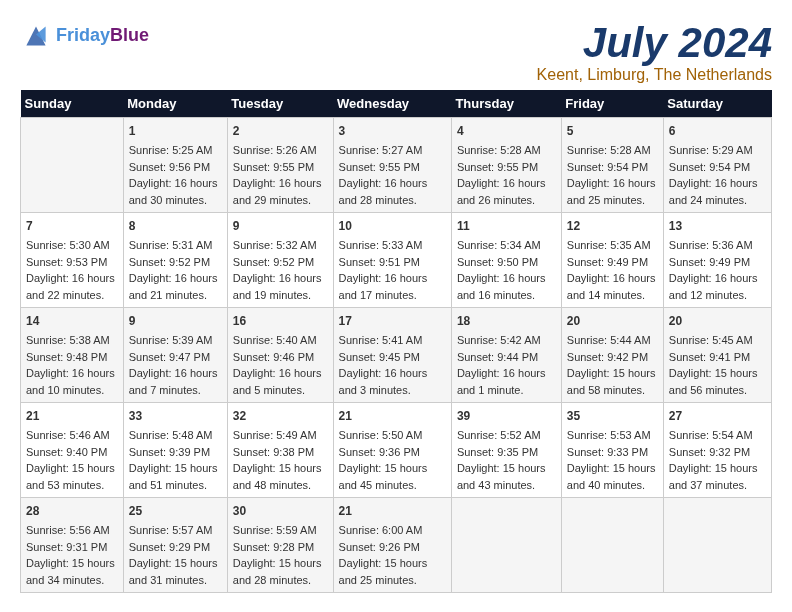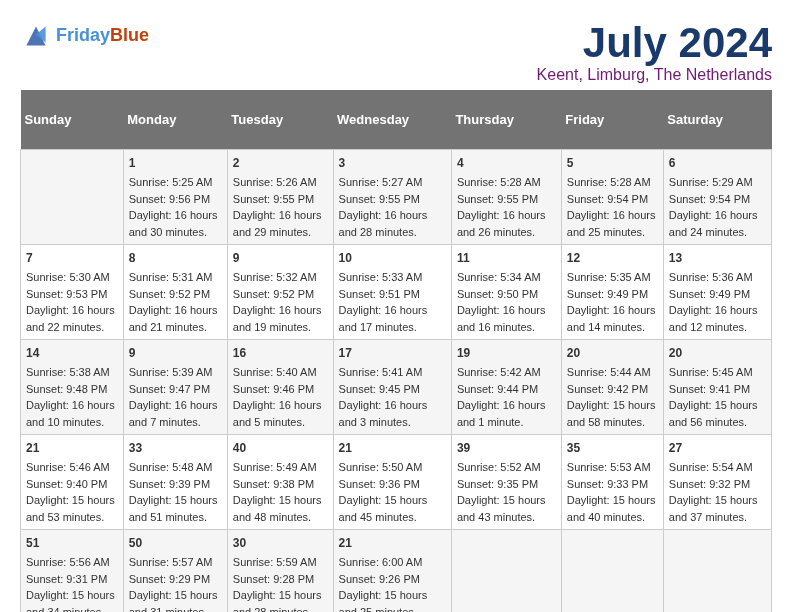--- a/index.html
+++ b/index.html
@@ -35,34 +35,35 @@
       margin-right: 4px;
     }
     .title-block {
       text-align: right;
     }
     .month-title {
       font-size: 42px;
       font-weight: bold;
       color: #1a3a6b;
       line-height: 1.1;
+      font-style: italic;
     }
     .location {
       font-size: 16px;
-      color: #701a75;
+      color: #a16207;
     }
     table {
       width: 100%;
       border-collapse: collapse;
       font-size: 11px;
     }
     thead tr th {
-      background-color: #737373;
+      background-color: #0f172a;
       color: #fff;
-      padding: 22px 4px;
+      padding: 6px 4px;
       text-align: left;
       font-size: 13px;
       font-weight: bold;
     }
     tbody tr td {
       border: 1px solid #ccc;
       vertical-align: top;
       padding: 4px 5px;
       height: 85px;
       color: #333;
@@ -91,21 +92,21 @@
 </head>
 <body>
 
 <div class="header">
   <div class="logo">
     <svg class="logo-icon" viewBox="0 0 40 40">
       <polygon points="8,32 20,8 32,32" fill="#2e5da8" opacity="0.85"></polygon>
       <polygon points="20,18 32,8 32,28" fill="#4a90d9" opacity="0.9"></polygon>
     </svg>
     <div class="logo-text">
-      <div><span>Friday</span><span style="color:#c2410c">Blue</span></div>
+      <div><span>Friday</span><span style="color:#701a75">Blue</span></div>
     </div>
   </div>
   <div class="title-block">
     <div class="month-title">July 2024</div>
     <div class="location">Keent, Limburg, The Netherlands</div>
   </div>
 </div>
 
 <table>
   <thead>
@@ -188,21 +189,21 @@
         </td>
         <td>
           <span class="day-number">16</span>
           <div class="day-info">Sunrise: 5:40 AM<br>Sunset: 9:46 PM<br>Daylight: 16 hours and 5 minutes.</div>
         </td>
         <td>
           <span class="day-number">17</span>
           <div class="day-info">Sunrise: 5:41 AM<br>Sunset: 9:45 PM<br>Daylight: 16 hours and 3 minutes.</div>
         </td>
         <td>
-          <span class="day-number">19</span>
+          <span class="day-number">18</span>
           <div class="day-info">Sunrise: 5:42 AM<br>Sunset: 9:44 PM<br>Daylight: 16 hours and 1 minute.</div>
         </td>
         <td>
           <span class="day-number">20</span>
           <div class="day-info">Sunrise: 5:44 AM<br>Sunset: 9:42 PM<br>Daylight: 15 hours and 58 minutes.</div>
         </td>
         <td>
           <span class="day-number">20</span>
           <div class="day-info">Sunrise: 5:45 AM<br>Sunset: 9:41 PM<br>Daylight: 15 hours and 56 minutes.</div>
         </td>
@@ -210,21 +211,21 @@
       <tr>
         <td>
           <span class="day-number">21</span>
           <div class="day-info">Sunrise: 5:46 AM<br>Sunset: 9:40 PM<br>Daylight: 15 hours and 53 minutes.</div>
         </td>
         <td>
           <span class="day-number">33</span>
           <div class="day-info">Sunrise: 5:48 AM<br>Sunset: 9:39 PM<br>Daylight: 15 hours and 51 minutes.</div>
         </td>
         <td>
-          <span class="day-number">40</span>
+          <span class="day-number">32</span>
           <div class="day-info">Sunrise: 5:49 AM<br>Sunset: 9:38 PM<br>Daylight: 15 hours and 48 minutes.</div>
         </td>
         <td>
           <span class="day-number">21</span>
           <div class="day-info">Sunrise: 5:50 AM<br>Sunset: 9:36 PM<br>Daylight: 15 hours and 45 minutes.</div>
         </td>
         <td>
           <span class="day-number">39</span>
           <div class="day-info">Sunrise: 5:52 AM<br>Sunset: 9:35 PM<br>Daylight: 15 hours and 43 minutes.</div>
         </td>
@@ -232,25 +233,25 @@
           <span class="day-number">35</span>
           <div class="day-info">Sunrise: 5:53 AM<br>Sunset: 9:33 PM<br>Daylight: 15 hours and 40 minutes.</div>
         </td>
         <td>
           <span class="day-number">27</span>
           <div class="day-info">Sunrise: 5:54 AM<br>Sunset: 9:32 PM<br>Daylight: 15 hours and 37 minutes.</div>
         </td>
       </tr>
       <tr>
         <td>
-          <span class="day-number">51</span>
+          <span class="day-number">28</span>
           <div class="day-info">Sunrise: 5:56 AM<br>Sunset: 9:31 PM<br>Daylight: 15 hours and 34 minutes.</div>
         </td>
         <td>
-          <span class="day-number">50</span>
+          <span class="day-number">25</span>
           <div class="day-info">Sunrise: 5:57 AM<br>Sunset: 9:29 PM<br>Daylight: 15 hours and 31 minutes.</div>
         </td>
         <td>
           <span class="day-number">30</span>
           <div class="day-info">Sunrise: 5:59 AM<br>Sunset: 9:28 PM<br>Daylight: 15 hours and 28 minutes.</div>
         </td>
         <td>
           <span class="day-number">21</span>
           <div class="day-info">Sunrise: 6:00 AM<br>Sunset: 9:26 PM<br>Daylight: 15 hours and 25 minutes.</div>
         </td>

